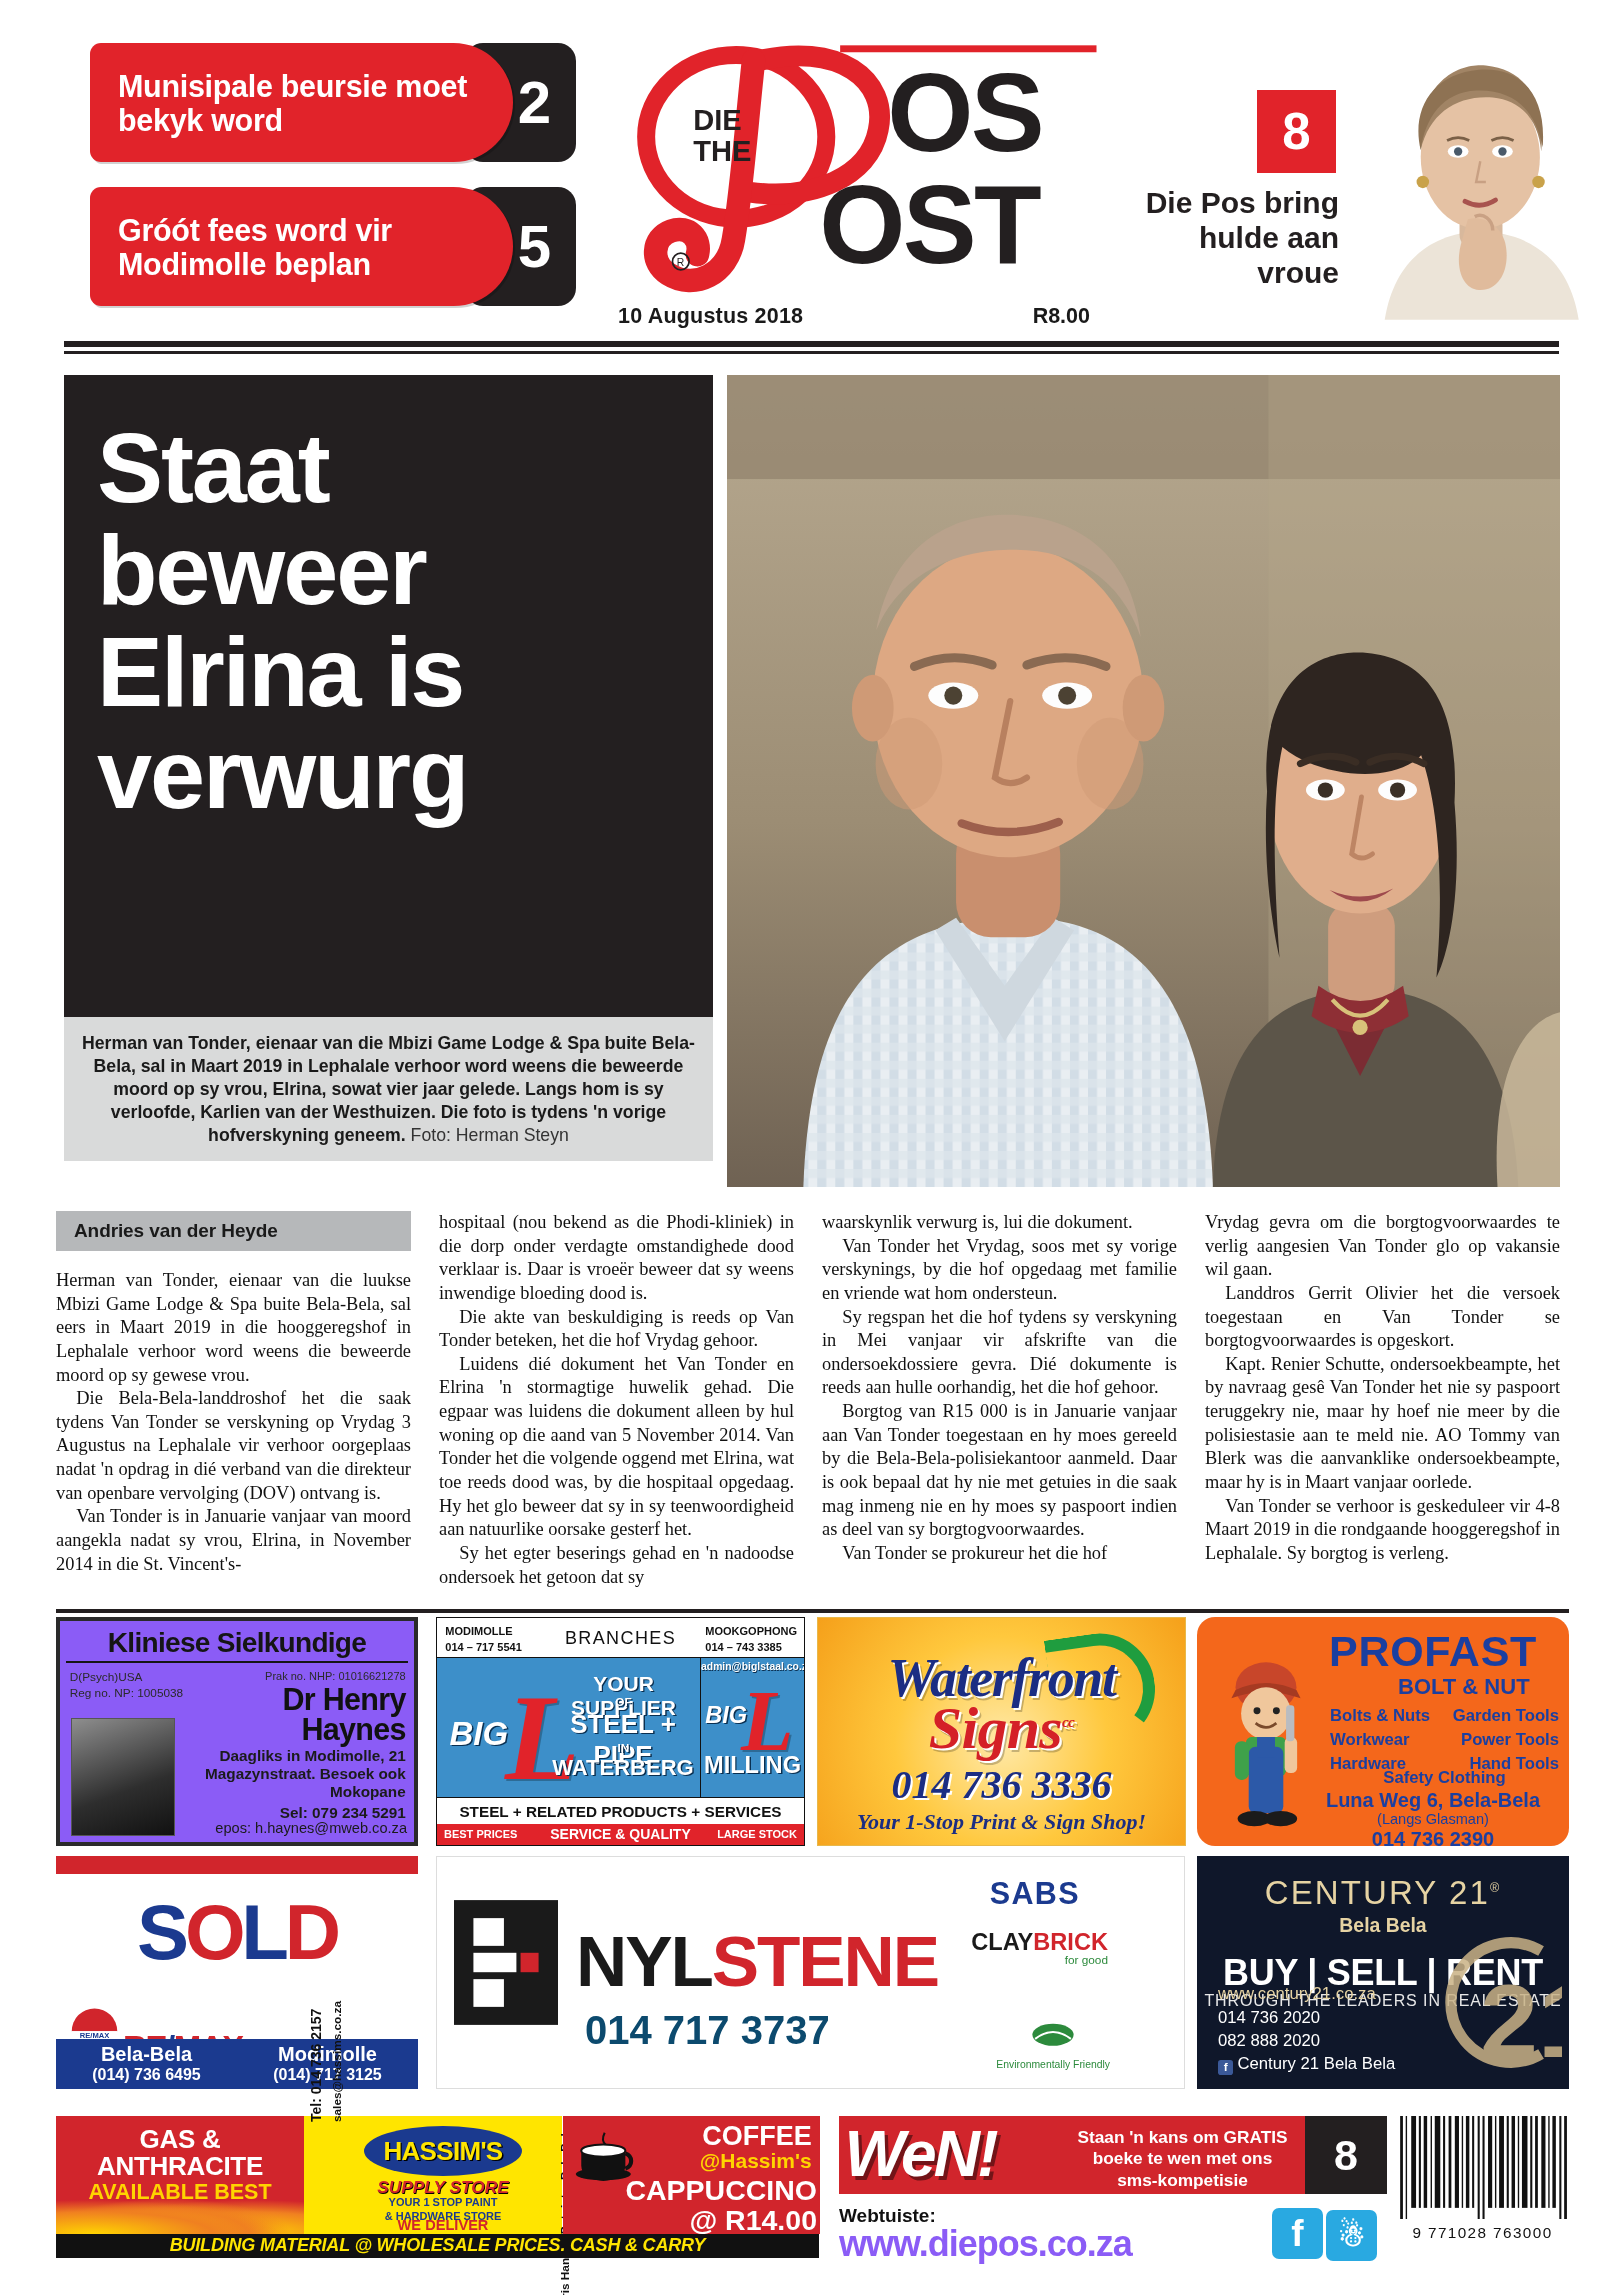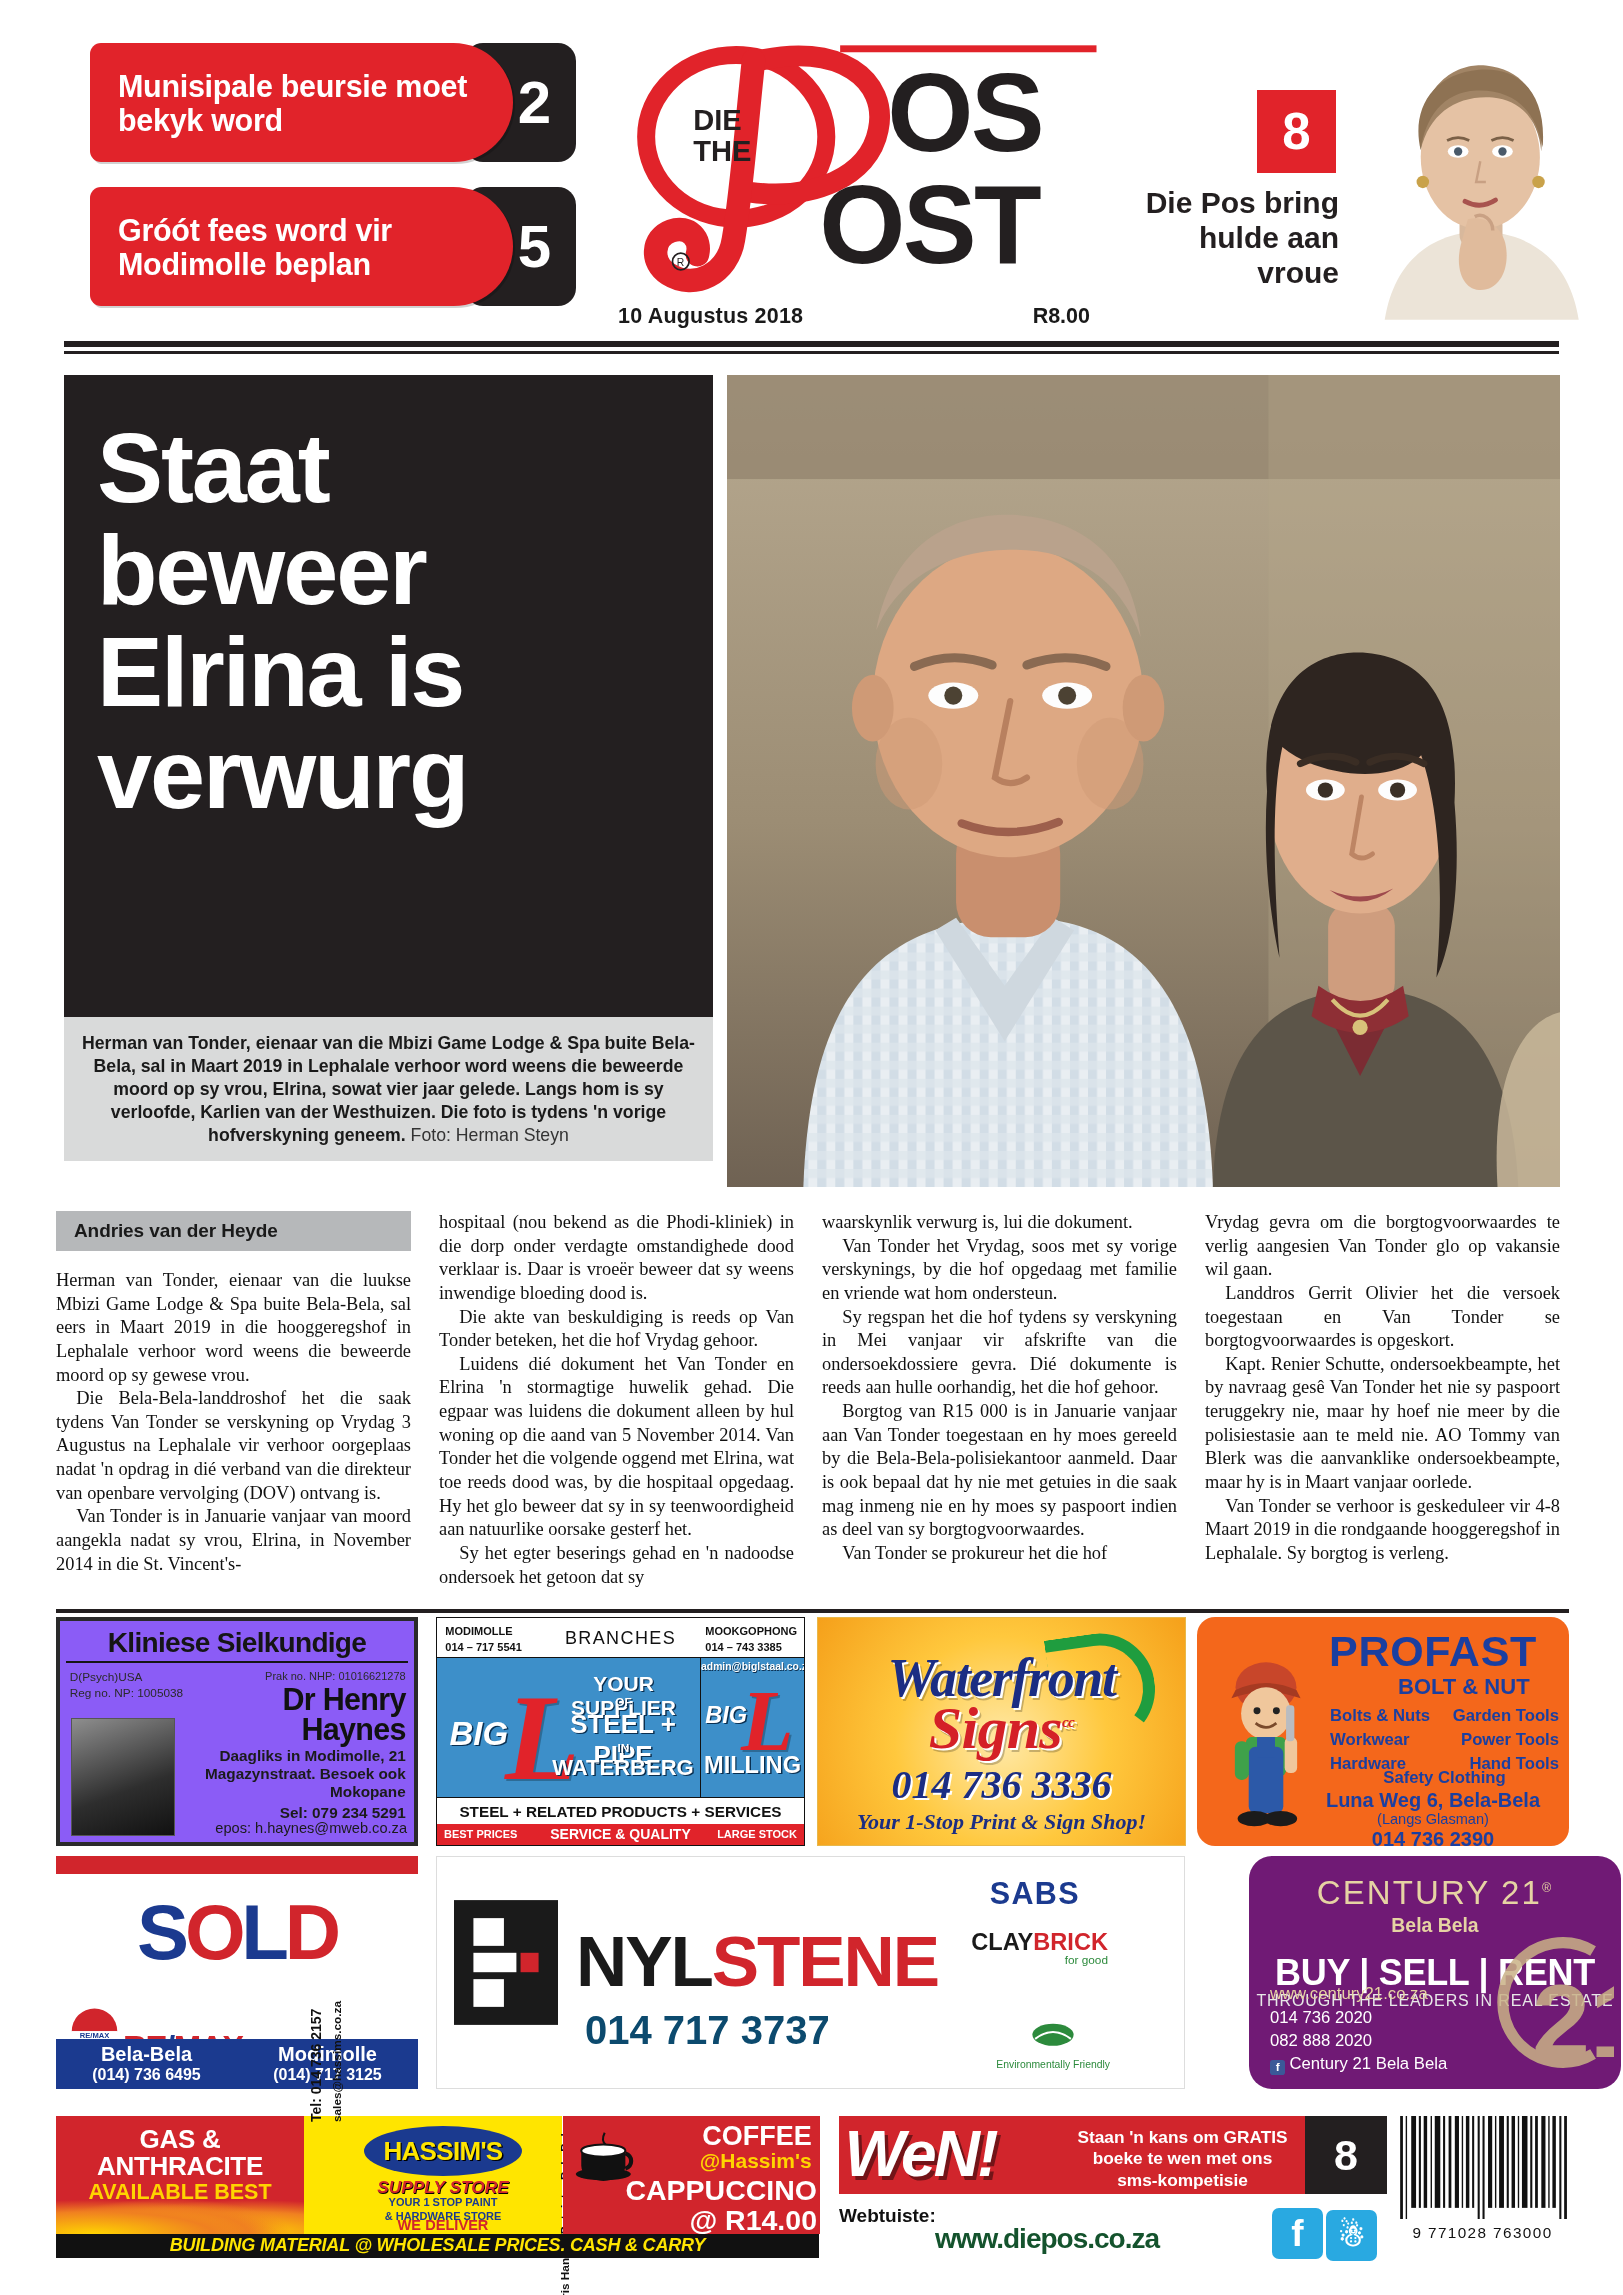--- a/index.html
+++ b/index.html
@@ -240,21 +240,21 @@
   #nyl-word .k{color:#1a1a1a;} #nyl-word .r{color:#d1252c;}
   #nyl-phone { position:absolute; left:148px; top:151px; font-size:40px; font-weight:bold; color:#0c4a6e;}
   #nyl-sabs { position:absolute; right:104px; top:19.4px; font-size:30.5px; font-weight:bold; color:#1b3a8f; letter-spacing:1.4px;}
   #nyl-clay { position:absolute; right:76px; top:72px; font-size:23.6px; font-weight:bold; color:#1a1a1a;}
   #nyl-clay .r{color:#d1252c;}
   #nyl-clay .sub{ display:block; font-size:11.8px; font-weight:normal; color:#2c8a3c; text-align:right; margin-top:-2.8px;}
   #nyl-eco { position:absolute; right:74px; bottom:18px; text-align:center; }
   #nyl-eco .lbl { font-size:10.4px; color:#2c8a3c; margin-top:2.8px; }
 
   
-  #ad-c21 { left:1193px; top:239px; width:372px; height:233px; background:#701a75;border-radius:23px; }
+  #ad-c21 { left:1141px; top:239px; width:372px; height:233px; background:#0f172a; }
   #c21-title { position:absolute; left:0; right:0; top:18px; text-align:center;
                font-size:33px; color:#e6d3a3; letter-spacing:2.1px; }
   #c21-title .reg { font-size:12.5px; vertical-align:super; }
   #c21-sub { position:absolute; left:0; right:0; top:58px; text-align:center;
              font-size:19.4px; font-weight:bold; color:#e6d3a3; }
   #c21-bsr { position:absolute; left:0; right:0; top:96px; text-align:center;
              font-size:36px; font-weight:bold; color:#fff; letter-spacing:-0.3px;}
   #c21-thru { position:absolute; left:0; right:0; top:136px; text-align:center;
               font-size:16px; color:#e8e8e8; letter-spacing:0.9px;}
   #c21-info { position:absolute; left:21px; bottom:14px; color:#e6d3a3; font-size:16.7px; line-height:1.38;}
@@ -316,21 +316,21 @@
   #bt-wen { position:absolute; left:783px; top:0; width:548px; height:78px; }
   #bt-wen .wen-red { position:absolute; left:0; top:0; width:466px; height:100%; background:#d1252c; }
   #bt-wen .wen-word { position:absolute; left:5.6px; top:1.4px; font-size:64px; font-weight:bold; color:#fff;
                       font-style:italic; letter-spacing:-2.8px; text-shadow:3.5px 3.5px 0 rgba(0,0,0,.45);}
   #bt-wen .wen-copy { position:absolute; left:229px; top:11px; width:229px; text-align:center;
                       color:#fff; font-size:17.3px; font-weight:bold; line-height:1.24;}
   #bt-wen .wen-num { position:absolute; right:0; top:0; width:82px; height:100%; background:#231f20;
                      color:#fff; font-size:43px; font-weight:bold; text-align:center; line-height:78px;}
   #bt-web { position:absolute; left:783px; top:89px; width:416px; }
   #bt-web .lbl { font-size:19px; font-weight:bold; color:#111; }
-  #bt-web .url { font-size:28px; font-weight:bold; color:#14532d; letter-spacing:-1px; margin-top:-4.2px;text-align:center;}
+  #bt-web .url { font-size:36px; font-weight:bold; color:#8b5cf6; letter-spacing:-1px; margin-top:-4.2px;}
   #bt-social { position:absolute; left:1216px; top:92px; width:118px; height:53px; }
   .soc { width:51px; height:51px; background:#29a9e1; border-radius:7px; display:inline-block;
          color:#fff; text-align:center; font-size:37px; font-weight:bold; line-height:51px; }
   
   #bt-barcode { position:absolute; right:0; top:0; width:173px; height:139px; }
   #bc-bars { width:100%; height:103px; }
   #bc-digits { text-align:center; font-size:15.3px; letter-spacing:1.4px; color:#111; margin-top:2.8px;
                font-family:"Liberation Sans", sans-serif; }
 </style>
 </head>

